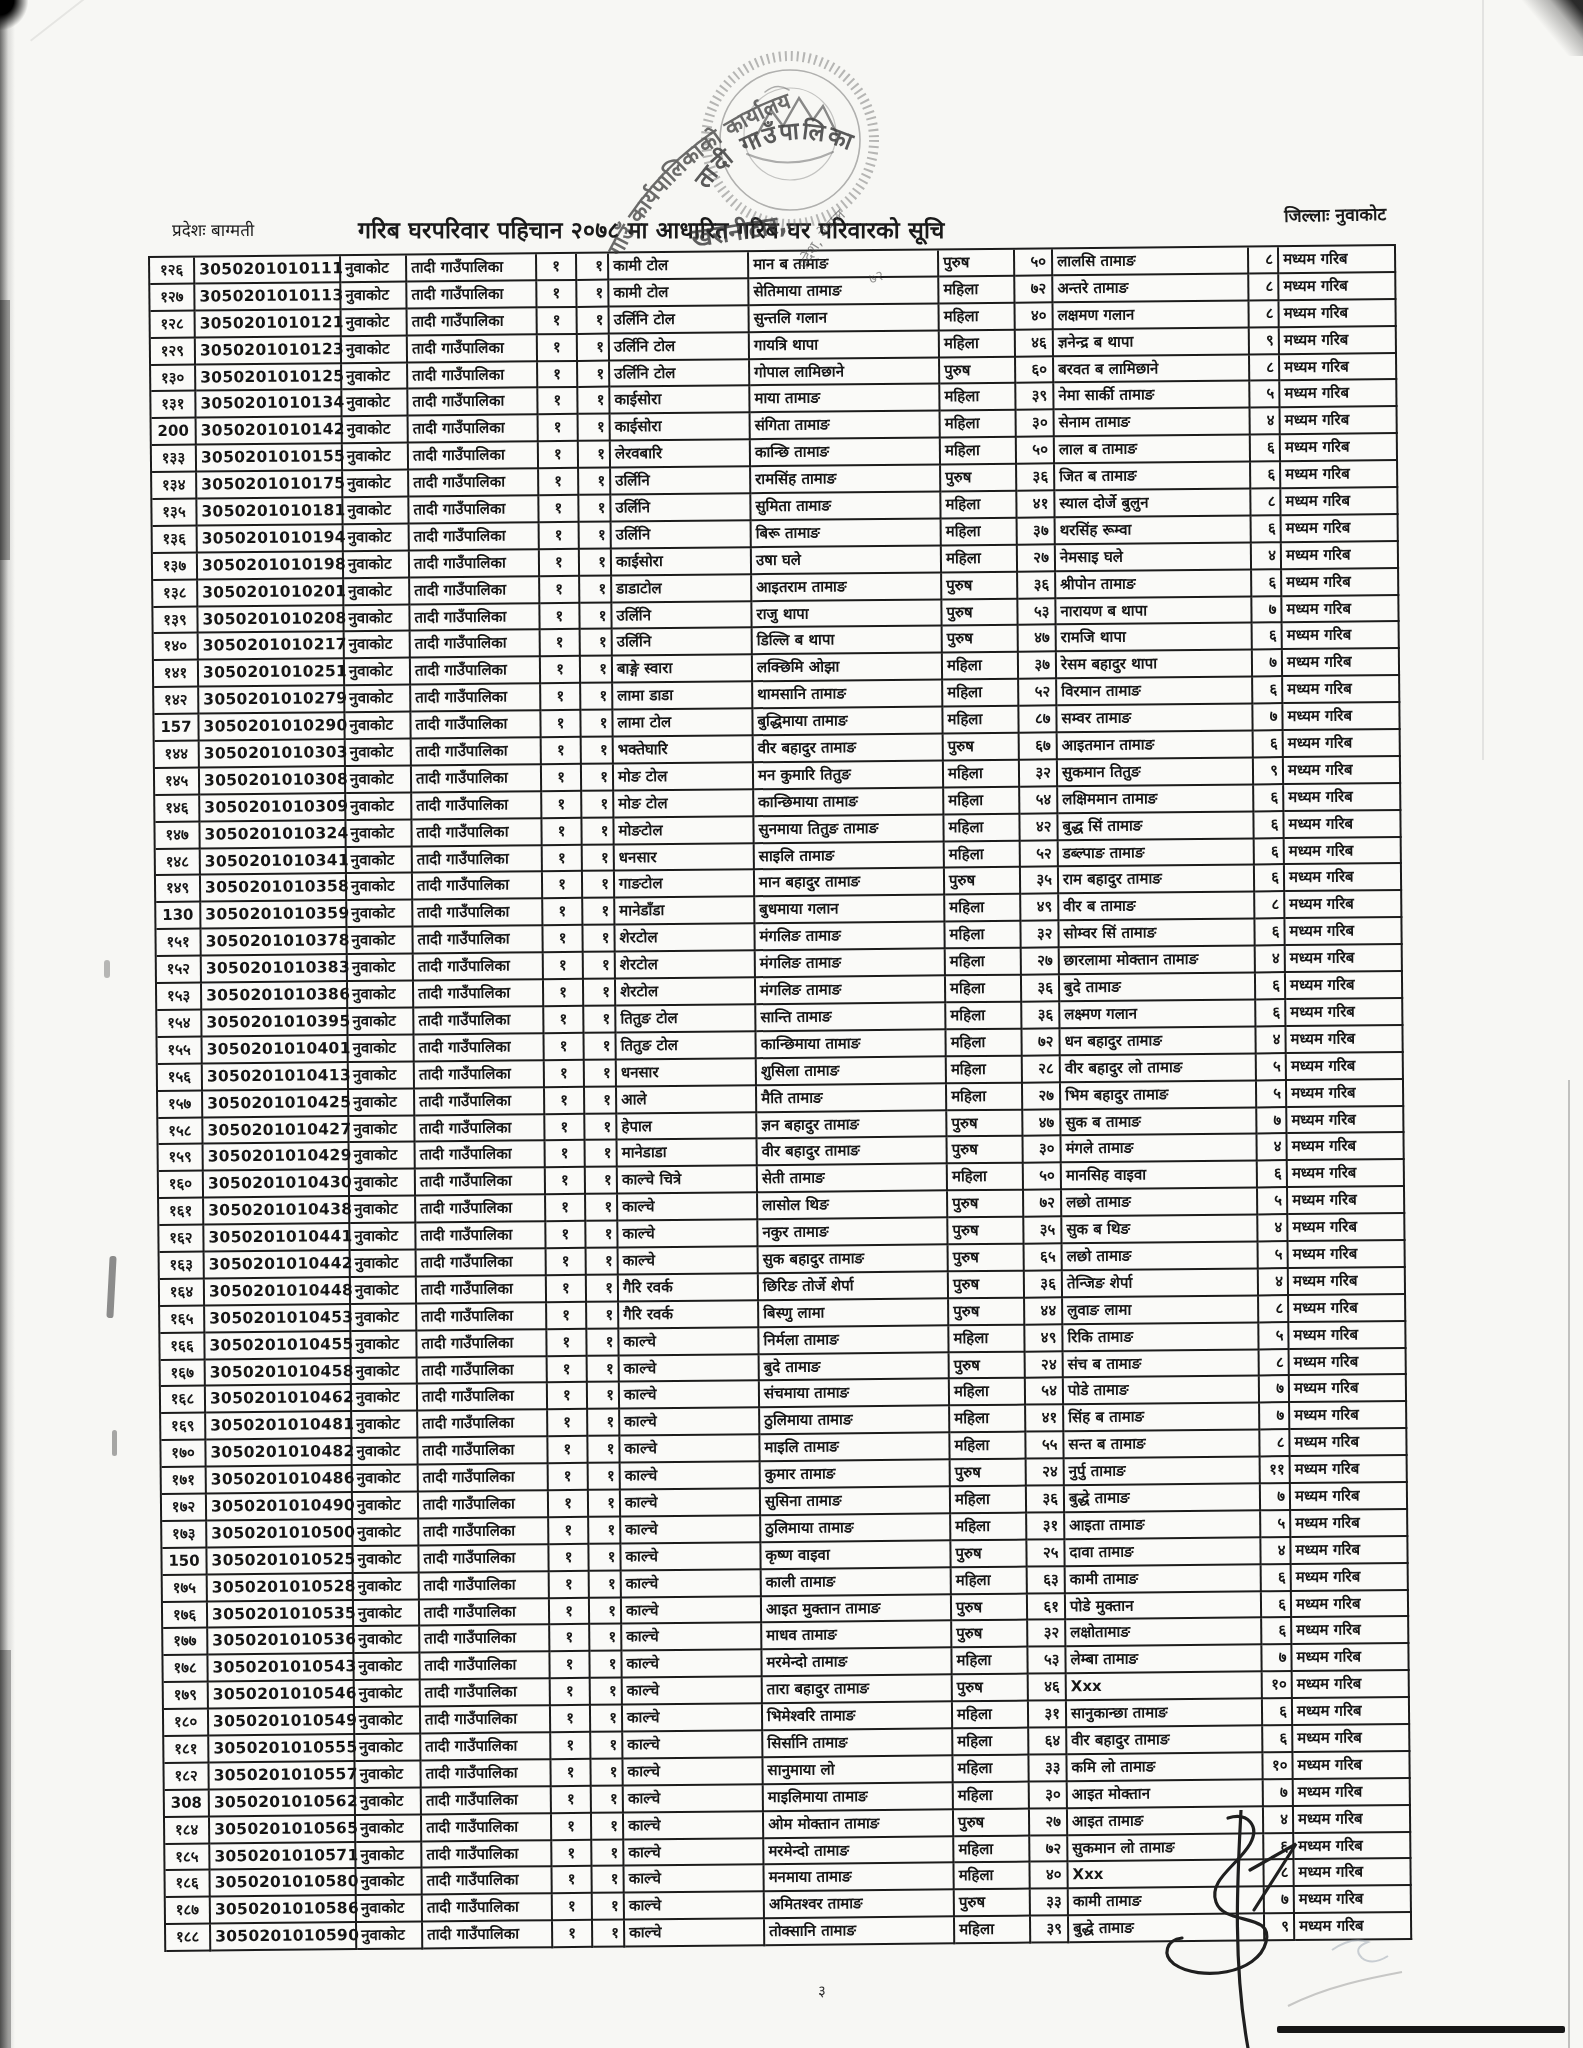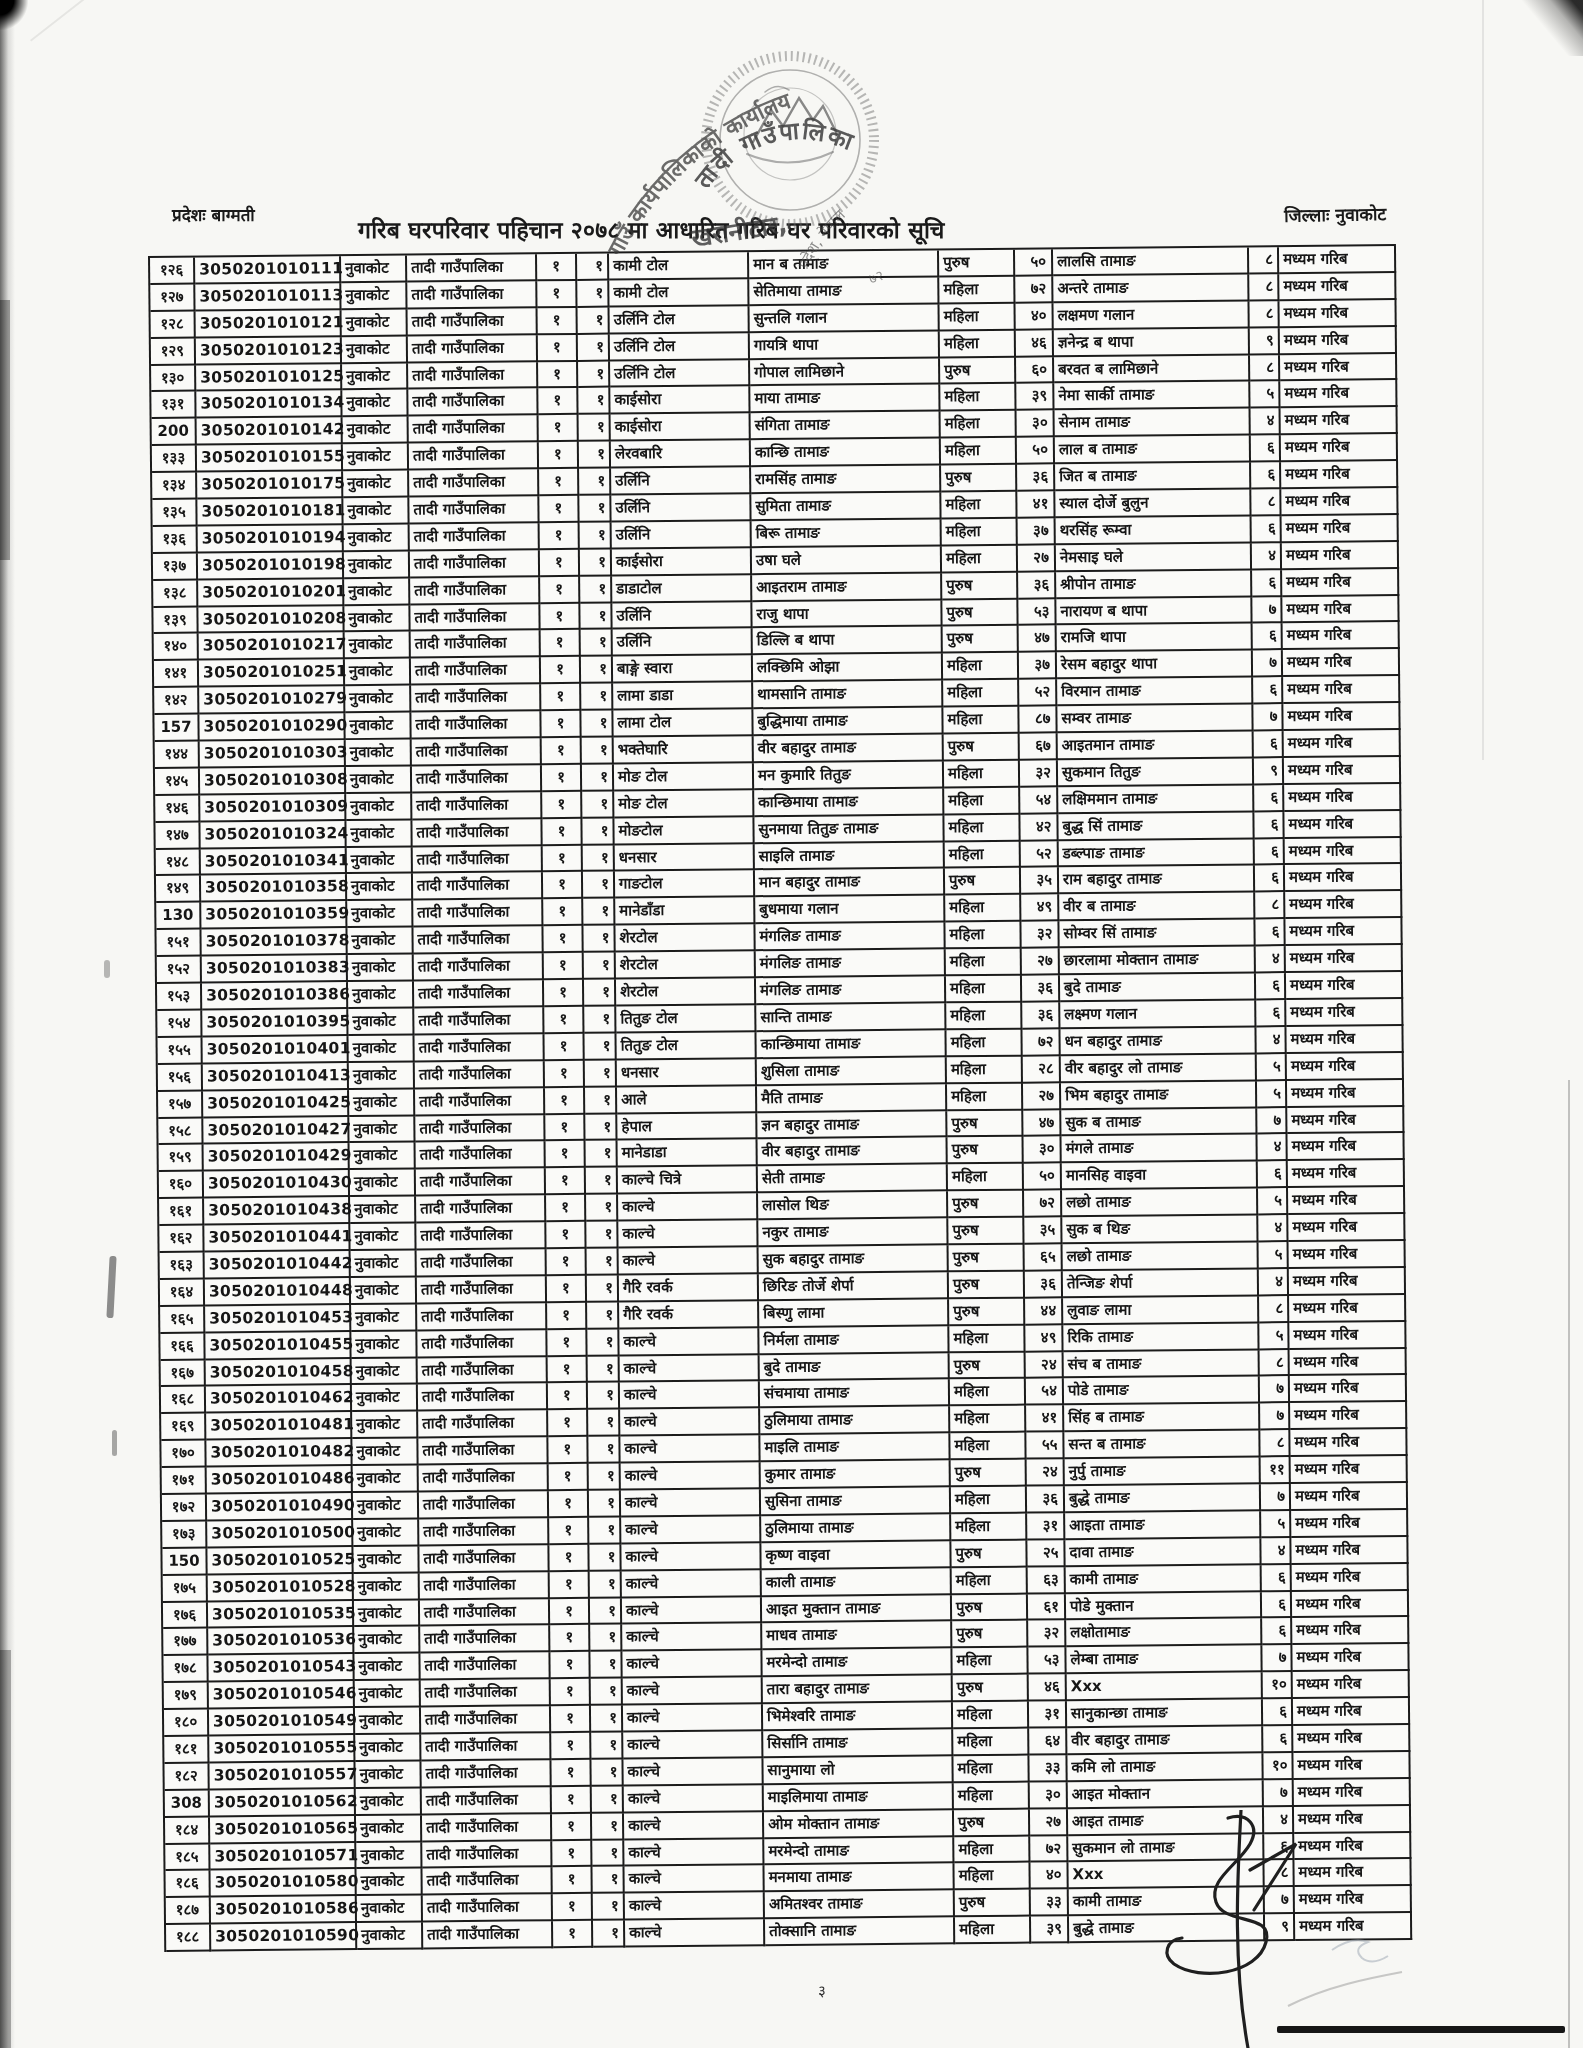--- a/index.html
+++ b/index.html
@@ -21,21 +21,21 @@
     background:linear-gradient(230deg,rgba(25,25,25,.92) 10%,rgba(25,25,25,.3) 30%,rgba(0,0,0,0) 55%);}
   .fold-line{left:1482px;top:0;width:2px;height:760px;background:rgba(60,60,60,.10);}
   .edge-right{left:1568px;top:1080px;width:2px;height:968px;background:rgba(80,80,80,.32);}
   .bar-br{left:1277px;top:2026px;width:288px;height:7px;background:#161616;border-radius:2px;}
   .mark-a{left:108px;top:1256px;width:7px;height:62px;background:#222;opacity:.5;border-radius:3px;transform:rotate(3deg);}
   .mark-b{left:112px;top:1430px;width:5px;height:26px;background:#222;opacity:.38;border-radius:3px;}
   .mark-c{left:104px;top:960px;width:6px;height:18px;background:#222;opacity:.3;border-radius:3px;}
   .fold-shadow{left:30px;top:40px;width:330px;height:2px;background:rgba(0,0,0,.07);
     transform:rotate(-38deg);transform-origin:0 0;}
   
-  .province{left:172px;top:203px;font-size:17px;font-weight:bold;z-index:4;}
+  .province{left:172px;top:218px;font-size:17px;font-weight:normal;z-index:4;}
   .doc-title{left:358px;top:213px;font-size:23px;font-weight:bold;z-index:4;letter-spacing:.2px;}
   .district{left:1284px;top:202px;font-size:17.5px;font-weight:bold;z-index:4;transform:rotate(-1deg);}
   .stamp{left:575px;top:22px;z-index:6;opacity:.92;}
   
   .table-wrap{left:148px;top:256px;transform:rotate(-0.55deg);transform-origin:0 0;z-index:3;}
   .table{
     display:grid;width:1246px;
     grid-template-columns:45px 146px 66px 130px 40px 32px 140px 190px 76px 38px 196px 30px 1fr;
     grid-auto-rows:26.9px;
     border-left:2.5px solid #1b1b1b;border-top:2.5px solid #1b1b1b;

